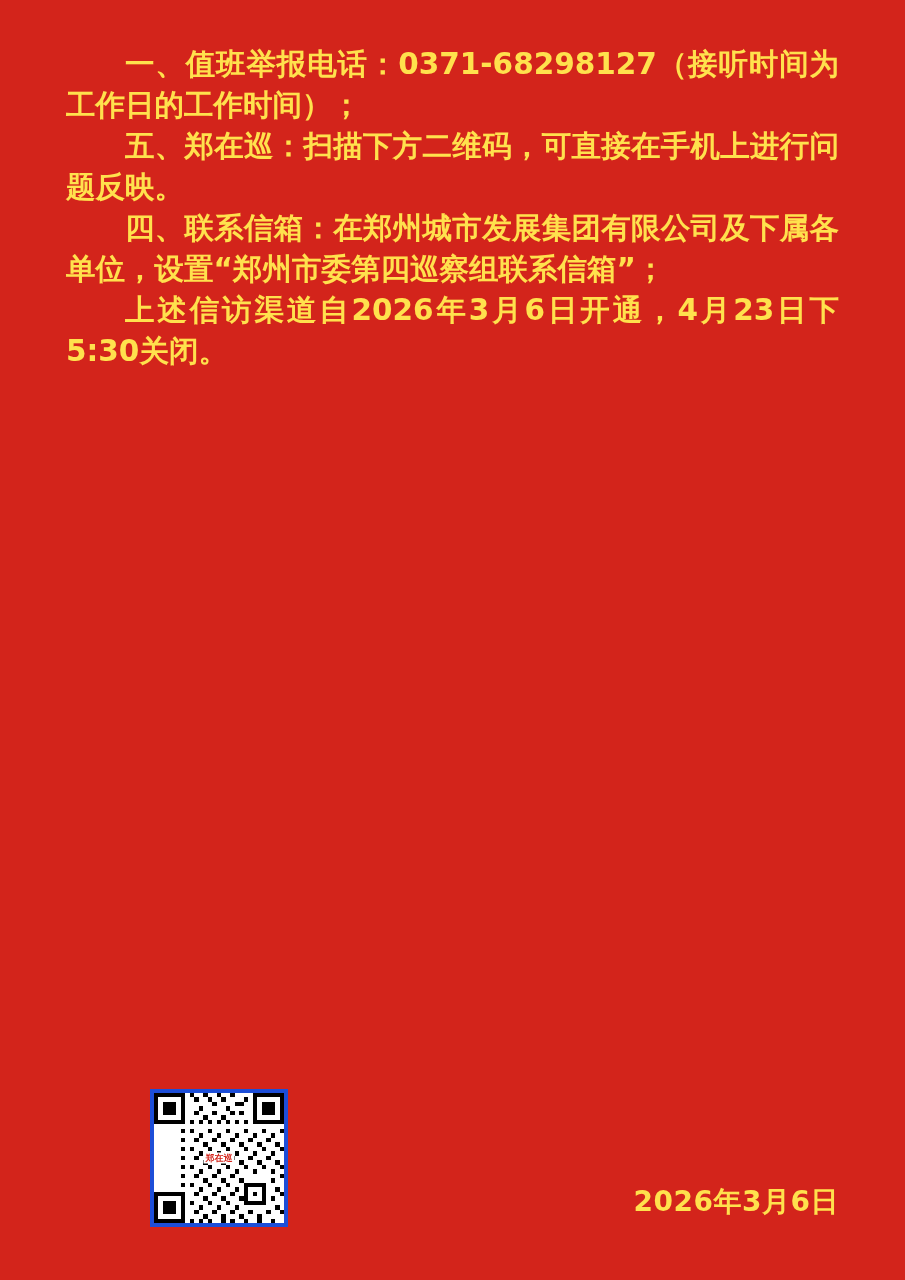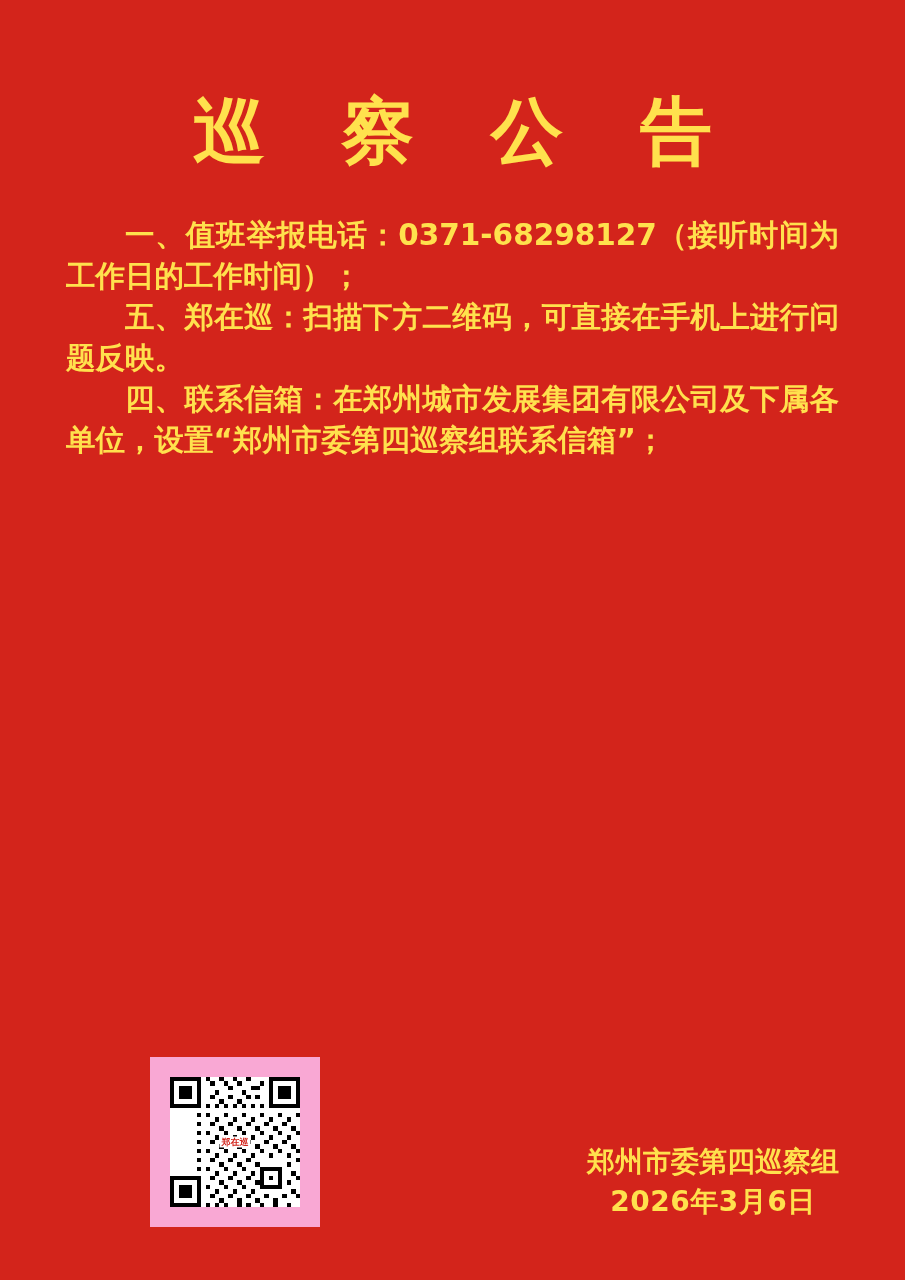--- a/index.html
+++ b/index.html
@@ -57,22 +57,22 @@
     right: 0;
     bottom: 0;
     height: 200px;
   }
   .qr-wrap {
     position: absolute;
     left: 150px;
     bottom: 53px;
     width: 130px;
     height: 130px;
-    background: #f9a8d4;
-    padding: 20px;
+    background: #1d4ed8;
+    padding: 4px;
     box-sizing: content-box;
   }
   .qr-wrap svg {
     display: block;
   }
   .qr-center-label {
     position: absolute;
     left: 50%;
     top: 50%;
     transform: translate(-50%, -50%);
@@ -98,26 +98,26 @@
   }
   .signature .date {
     letter-spacing: 0.5px;
   }
 </style>
 </head>
 <body>
 
 <div class="poster">
 
-  <h1 class="title">巡 察 公 告</h1>
 
   <div class="body-text">
     <p class="gap">一、值班举报电话：0371-68298127（接听时间为工作日的工作时间）；</p>
     <p>五、郑在巡：扫描下方二维码，可直接在手机上进行问题反映。</p>
     <p>四、联系信箱：在郑州城市发展集团有限公司及下属各单位，设置“郑州市委第四巡察组联系信箱”；</p>
+    <p>上述信访渠道自2026年3月6日开通，4月23日下5:30关闭。</p>
   </div>
 
   <div class="footer">
 
     <div class="qr-wrap">
       <svg width="130" height="130" viewBox="0 0 29 29" shape-rendering="crispEdges">
         <rect width="29" height="29" fill="#ffffff"></rect>
         <g fill="#000000">
 
           <rect x="0" y="0" width="7" height="1"></rect>
@@ -278,18 +278,17 @@
           <rect x="17" y="28" width="1" height="1"></rect>
           <rect x="20" y="28" width="1" height="1"></rect>
           <rect x="23" y="28" width="1" height="1"></rect>
           <rect x="26" y="28" width="1" height="1"></rect>
         </g>
       </svg>
       <span class="qr-center-label">郑在巡</span>
     </div>
 
     <div class="signature">
-      <div>郑州市委第四巡察组</div>
       <div class="date">2026年3月6日</div>
     </div>
 
   </div>
 </div>
 
 </body></html>

